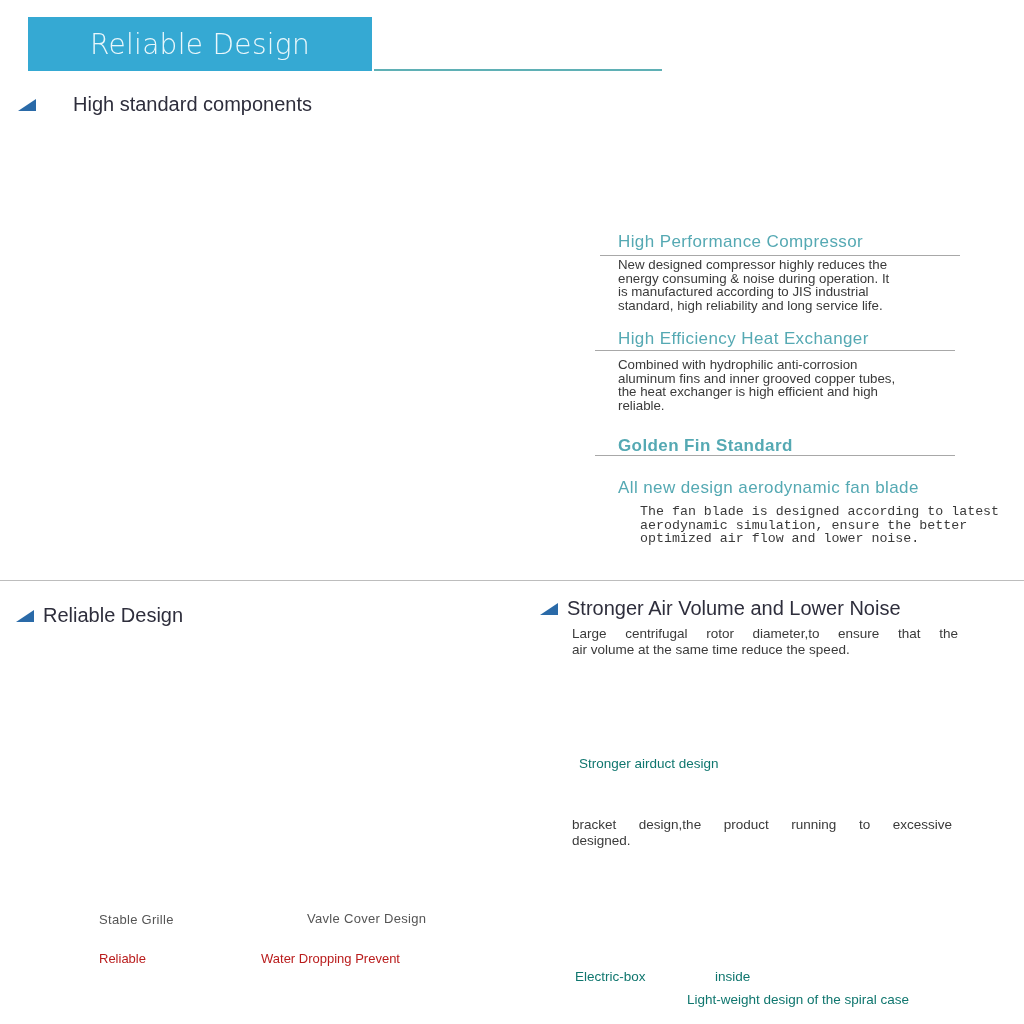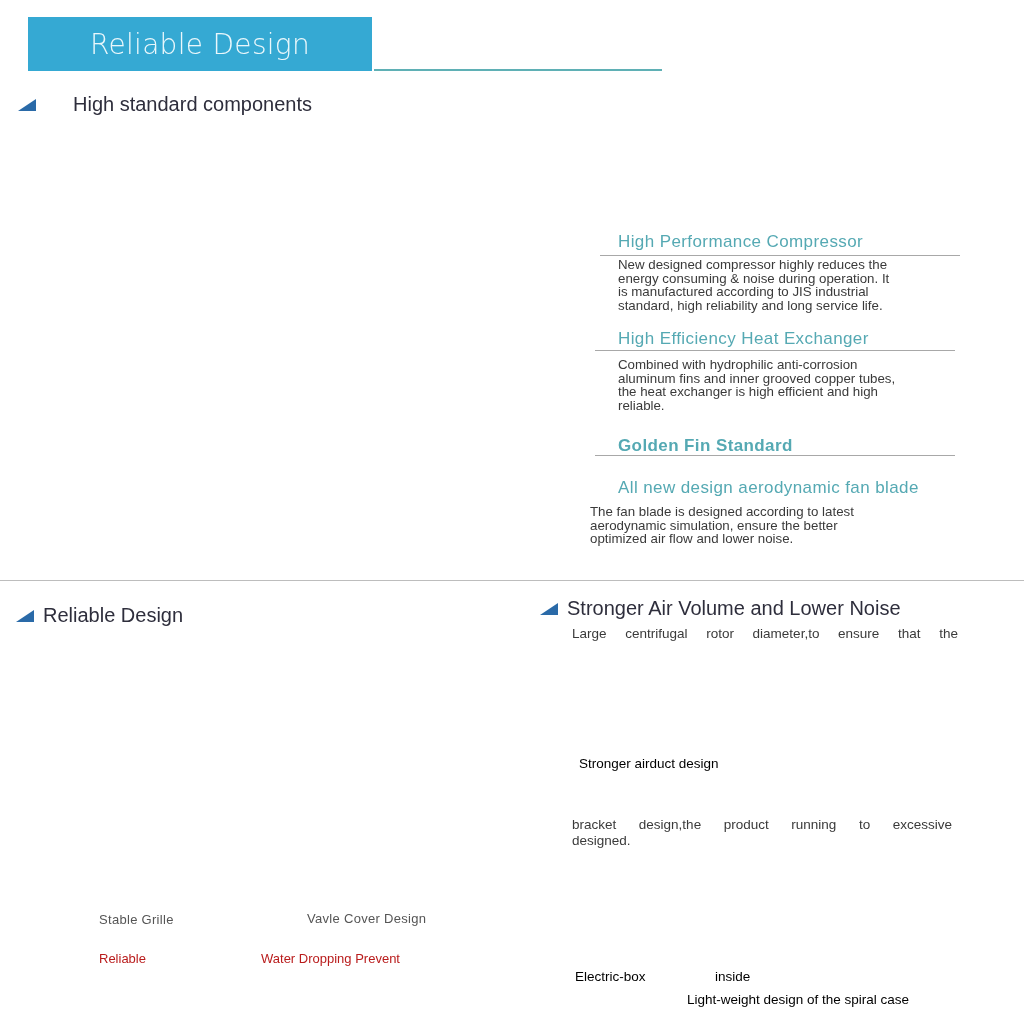--- a/index.html
+++ b/index.html
@@ -14,21 +14,21 @@
   .tri { width: 0; height: 0; border-left: 18px solid transparent; border-bottom: 12px solid #2a6aa8; margin-right: 9px; }
 
   .feat-title { position: absolute; color: #55a9b3; font-size: 17px; letter-spacing: 0.4px; }
   .feat-title.bold { font-weight: bold; }
   .feat-line { position: absolute; height: 1px; background: #a8a8a8; }
   .feat-desc { position: absolute; color: #3a3a3a; font-size: 13.3px; line-height: 13.5px; }
 
   .divider { position: absolute; left: 0; top: 580px; width: 1024px; height: 1px; background: #bdbdbd; }
 
   .cap { position: absolute; color: #555; font-size: 13px; letter-spacing: 0.3px; }
-  .cap2 { position: absolute; color: #000000; font-size: 13.5px; }
+  .cap2 { position: absolute; color: #0f766e; font-size: 13.5px; }
   .teal-lbl { position: absolute; color: #b91c1c; font-size: 13px; }
   .para { position: absolute; color: #3a3a3a; font-size: 13.5px; line-height: 16px; }
   .justify { text-align: justify; text-align-last: justify; }
 
   svg { position: absolute; overflow: visible; }
 </style>
 </head>
 <body>
 
 <div class="banner">
@@ -94,21 +94,21 @@
   <div>Combined with hydrophilic anti-corrosion</div>
   <div>aluminum fins and inner grooved copper tubes,</div>
   <div>the heat exchanger is high efficient and high</div>
   <div>reliable.</div>
 </div>
 
 <div class="feat-title bold" style="left:618px; top:436px;">Golden Fin Standard</div>
 <div class="feat-line" style="left:595px; top:455px; width:360px;"></div>
 
 <div class="feat-title" style="left:618px; top:478px;">All new design aerodynamic fan blade</div>
-<div class="feat-desc" style="left:590px; top:505px;">
+<div class="feat-desc" style="left:640px; top:505px;font-family:Liberation Mono, monospace;">
   <div>The fan blade is designed according to latest</div>
   <div>aerodynamic simulation, ensure the better</div>
   <div>optimized air flow and lower noise.</div>
 </div>
 
 <div class="divider"></div>
 
 <div class="section-title" style="left:16px; top:604px;">
   <span class="tri"></span>
   <span>Reliable Design</span>
@@ -141,20 +141,21 @@
 <div class="cap" style="left:307px; top:911px;">Vavle Cover Design</div>
 <div class="teal-lbl" style="left:99px; top:951px;">Reliable</div>
 <div class="teal-lbl" style="left:261px; top:951px;">Water Dropping Prevent</div>
 
 <div class="section-title" style="left:540px; top:597px;">
   <span class="tri"></span>
   <span>Stronger Air Volume and Lower Noise</span>
 </div>
 <div class="para" style="left:572px; top:626px; width:386px;">
   <div class="justify">Large centrifugal rotor diameter,to ensure that the</div>
+  <div>air volume at the same time reduce the speed.</div>
 </div>
 
 <svg width="0" height="0" style="left:0;top:0">
   <polyline points="618,660 618,704 840,704" fill="none" stroke="#aaa"></polyline>
   <path d="M810 690 Q825 668 860 672 L862 680 Q835 680 822 694 Z" fill="#e8e8e8"></path>
   <circle cx="830" cy="705" r="17" fill="#1e1e1e"></circle>
   <polygon points="840,700 905,700 915,790 845,790" fill="#9c9c9c"></polygon>
   <rect x="855" y="705" width="50" height="70" fill="#6e6e6e"></rect>
   <circle cx="815" cy="765" r="20" fill="#bfe3ef"></circle>
   <circle cx="815" cy="765" r="10" fill="#1e1e1e"></circle>

